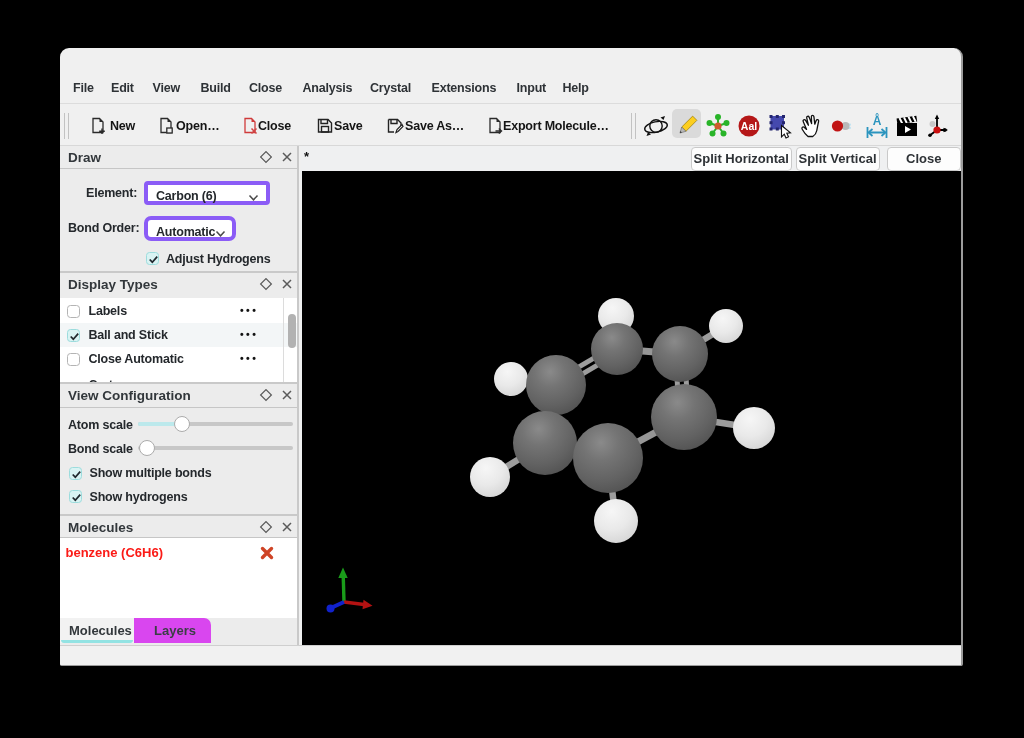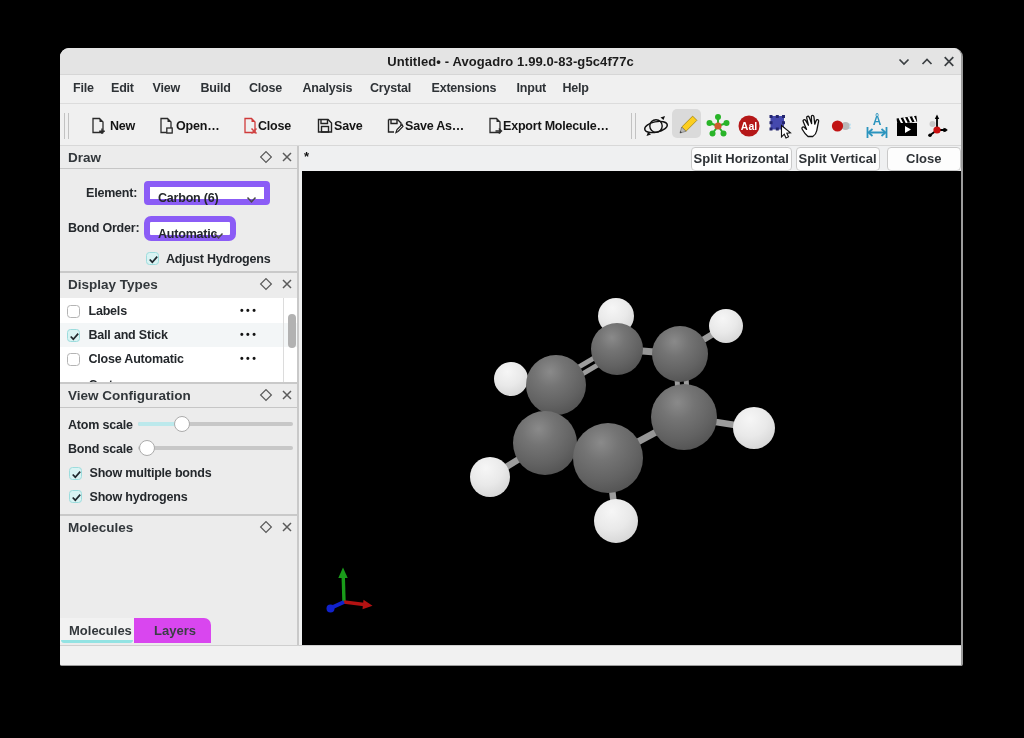--- a/index.html
+++ b/index.html
@@ -30,21 +30,21 @@
     background:#dadada; border-radius:5px; }
   
   #dock { position:absolute; left:0; top:98px; width:239px; height:499px;
     background:#ececec; border-right:2px solid #c9c9c9; }
   .phead { position:absolute; left:0; width:100%; height:23px; }
   .phead .ptitle { position:absolute; left:8px; top:4px; font-size:13.5px;
     font-weight:700; color:#32373b; }
   .pbtns { position:absolute; right:4px; top:4px; }
   .sep { position:absolute; left:0; width:100%; border-top:1px solid #c6c6c6; }
   .lbl { position:absolute; font-size:12.5px; font-weight:600; color:#24282c; letter-spacing:-0.2px; }
-  .combo { position:absolute; background:#fff; border:6px solid #8b5cf6;
+  .combo { position:absolute; background:#fff; border:4px solid #8b5cf6;
     border-radius:4px; font-size:12.5px; font-weight:600; color:#24282c; letter-spacing:-0.2px; }
   .chk { position:absolute; width:13px; height:13px; border-radius:3.5px;
     background:#d9f3f3; border:1px solid #9cdcdd; }
   .chk.off { background:#fff; border:1px solid #b4b4b4; }
   .chk svg { position:absolute; left:0px; top:0px; }
   .dots { position:absolute; font-size:10.5px; font-weight:700; color:#111;
     letter-spacing:2.4px; }
   .slider-track { position:absolute; height:4px; border-radius:2px; background:#c7c7c7; }
   .slider-fill { position:absolute; height:4px; border-radius:2px; background:#bce9ec; }
   .slider-handle { position:absolute; width:16px; height:16px; border-radius:50%;
@@ -57,32 +57,20 @@
   .vbtn { position:absolute; top:1px; height:24px; background:#fdfdfd;
     border:1px solid #c9c9c9; border-radius:4px; font-size:13px; font-weight:600;
     color:#2e3236; text-align:center; line-height:22px; }
   
   #statusbar { position:absolute; left:0; top:597px; width:100%; height:20px;
     background:#f1f1f1; border-top:1px solid #cfcfcf; }
 </style>
 </head>
 <body>
 <div id="win">
-  <div id="titlebar">
-    <div id="title">Untitled• - Avogadro 1.99.0-83-g5c4f77c</div>
-    <svg class="winbtn" style="left:833px" viewBox="0 0 22 27">
-        <path d="M6.5 11.5 L11 16 L15.5 11.5" fill="none" stroke="#3c4043" stroke-width="1.7"></path>
-      </svg>
-    <svg class="winbtn" style="left:856px" viewBox="0 0 22 27">
-        <path d="M6.5 16 L11 11.5 L15.5 16" fill="none" stroke="#3c4043" stroke-width="1.7"></path>
-      </svg>
-    <svg class="winbtn" style="left:878px" viewBox="0 0 22 27">
-        <path d="M6.7 9.2 L15.3 17.8 M15.3 9.2 L6.7 17.8" fill="none" stroke="#3c4043" stroke-width="1.7"></path>
-      </svg>
-  </div>
   <div id="menubar">
     <span style="left:13px">File</span>
       <span style="left:51px">Edit</span>
       <span style="left:92.5px">View</span>
       <span style="left:140.5px">Build</span>
       <span style="left:189px">Close</span>
       <span style="left:242.5px">Analysis</span>
       <span style="left:310px">Crystal</span>
       <span style="left:371.5px">Extensions</span>
       <span style="left:456.5px">Input</span>
@@ -326,20 +314,26 @@
         </svg>
     </div>
     <div class="lbl" style="left:29.5px; top:343.5px;">Show hydrogens</div>
 
     <div class="sep" style="top:368px; border-top:2px solid #c9c9c9;"></div>
     <div class="phead" style="top:370px">
       <div class="ptitle">Molecules</div>
       <svg class="pbtns" style="top:5px" width="34" height="14" viewBox="0 0 34 14">
         <rect x="3.2" y="2.2" width="7.6" height="7.6" transform="rotate(45 7 6)" fill="none" stroke="#5a5a5a" stroke-width="1.2"></rect>
         <path d="M24 2 L32 10 M32 2 L24 10" stroke="#5a5a5a" stroke-width="1.5" fill="none"></path>
+      </svg>
+    </div>
+    <div style="position:absolute;left:0;top:391px;width:100%;height:81px;background:#fff;border-top:1px solid #c6c6c6;">
+      <div style="position:absolute;left:5.5px;top:7px;font-size:13px;font-weight:700;color:#fb1a16;">benzene (C6H6)</div>
+      <svg style="position:absolute;left:200px;top:8px;" width="14" height="14" viewBox="0 0 14 14">
+        <path d="M2.5 2.5 L11.5 11.5 M11.5 2.5 L2.5 11.5" stroke="#cf4426" stroke-width="3.4" stroke-linecap="round"></path>
       </svg>
     </div>
 
     <div style="position:absolute;left:0;top:472px;width:100%;height:25px;background:#ececec;">
       <div style="position:absolute;left:0;top:0;width:74px;height:25px;background:#f2f2f2;">
         <div style="position:absolute;left:9px;top:5px;font-size:13px;font-weight:700;color:#32373b;">Molecules</div>
         <div style="position:absolute;left:1px;bottom:0;width:72px;height:3.5px;background:#93e3e3;border-radius:0 0 3px 3px;"></div>
       </div>
       <div style="position:absolute;left:74px;top:0;width:77px;height:25px;background:#d946ef;border-radius:0 7px 0 0;">
         <div style="position:absolute;left:20px;top:5px;font-size:13px;font-weight:700;color:#3a3f44;">Layers</div>

